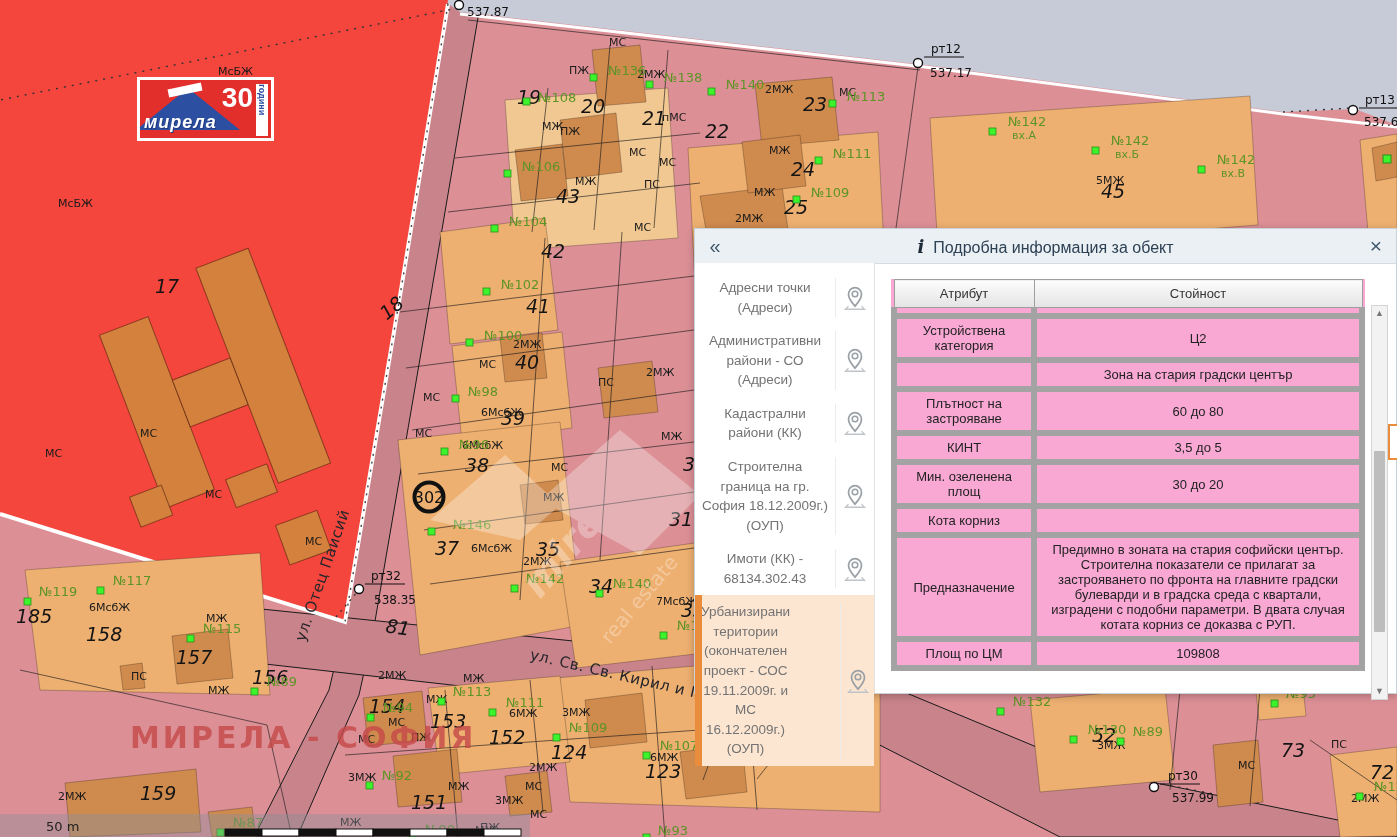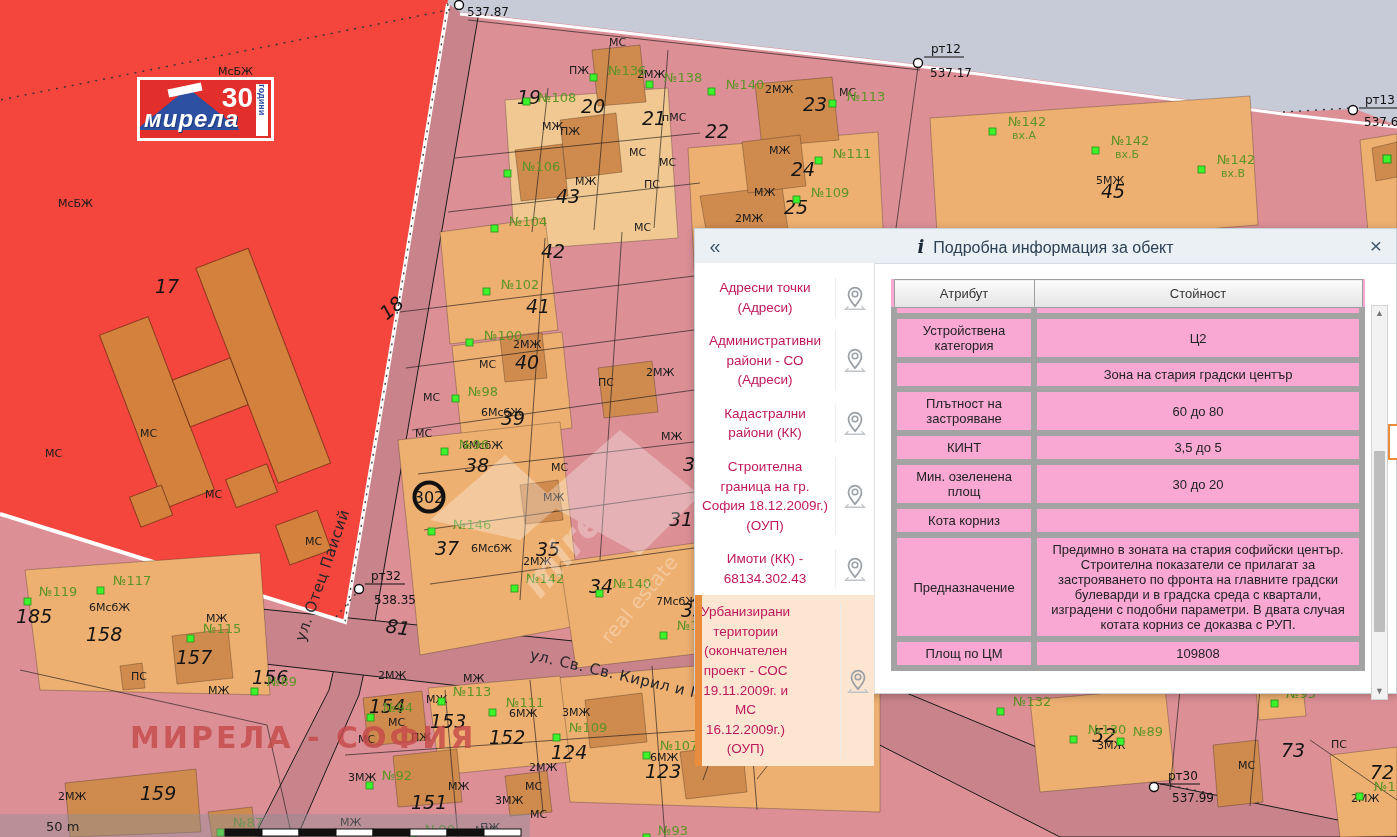--- a/index.html
+++ b/index.html
@@ -23,21 +23,21 @@
     border-bottom:1px solid #d4dde3;display:flex;align-items:center;}
   #collapse-btn{width:40px;text-align:center;font-size:20px;color:#41586c;cursor:pointer;}
   #panel-title-wrap{flex:1;text-align:center;color:#2e4154;font-size:16px;}
   #info-glyph{font-family:"DejaVu Serif",serif;font-style:italic;font-weight:bold;
     font-size:18px;margin-right:9px;color:#1d2b38;}
   #close-btn{width:40px;text-align:center;font-size:21px;color:#41586c;cursor:pointer;}
   #menu-col{position:absolute;left:0;top:34px;width:180px;bottom:0;background:#fff;
     border-right:1px solid #e2e2e2;padding-top:8px;box-sizing:border-box;}
   .menu-item{position:relative;display:flex;align-items:center;padding:7px 0;}
   .menu-item .mi-label{flex:1;text-align:center;font-size:13.5px;line-height:1.45;
-    color:#be185d;padding:0 6px;}
+    color:#737373;padding:0 6px;}
   .menu-item .mi-icon{width:38px;display:flex;justify-content:center;align-items:center;
     border-left:1px solid #ececec;align-self:stretch;}
   .menu-item.selected{background:#fce6d2;gap:44px;}
   .menu-item.selected::before{content:"";position:absolute;left:0;top:0;bottom:0;width:7px;
     background:#e98d3d;}
   
   #attr-table{position:absolute;left:196px;top:50px;width:474px;border-collapse:collapse;
     font-size:13px;color:#222;background:#f9a8d4;}
   #attr-table th{border:1px solid #9e9e9e;background:linear-gradient(#fcfcfc,#e4e4e4);
     font-weight:normal;color:#333;height:25px;}
@@ -60,21 +60,21 @@
     background:#fff;border:2px solid #e98d3d;border-right:none;box-sizing:border-box;}
   
   #logo{position:absolute;left:137px;top:77px;width:137px;height:64px;background:#e32f2c;
     border:3px solid #fff;box-sizing:border-box;overflow:hidden;}
   #logo .mountain{position:absolute;left:-4px;top:8px;width:0;height:0;
     border-left:52px solid transparent;border-right:52px solid transparent;
     border-bottom:42px solid #2d4fa1;}
   #logo .snow{position:absolute;left:28px;top:6px;width:34px;height:8px;background:#fff;
     transform:rotate(-12deg);}
   #logo .brand{position:absolute;left:4px;bottom:5px;font-weight:bold;font-style:italic;
-    font-size:24px;color:#fff;text-shadow:1px 1px 0 #1d3a7e;letter-spacing:1px;}
+    font-size:18px;color:#fff;text-shadow:1px 1px 0 #1d3a7e;letter-spacing:1px;}
   #logo .badge{position:absolute;right:18px;top:2px;font-weight:bold;font-size:28px;
     color:#fff;}
   #logo .badge-sub{position:absolute;right:3px;top:4px;width:12px;font-size:9px;
     color:#2d4fa1;background:#fff;height:52px;writing-mode:vertical-rl;
     text-orientation:mixed;font-weight:bold;line-height:12px;}
 </style>
 </head>
 <body>
 
 <div id="stage">

